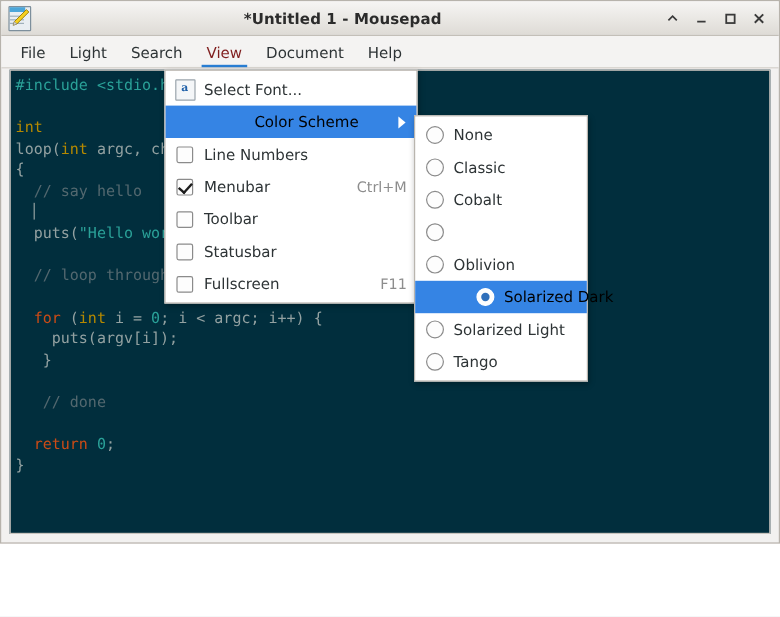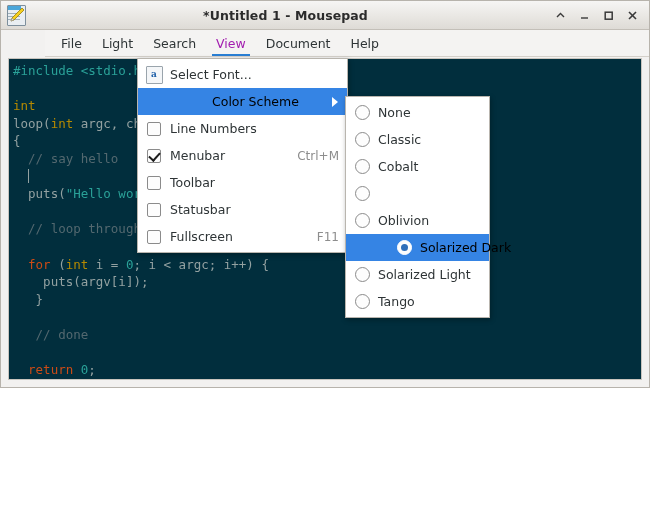--- a/index.html
+++ b/index.html
@@ -12,21 +12,21 @@
     height: 514px;
     overflow: hidden;
     font-family: "DejaVu Sans", "Liberation Sans", sans-serif;
     -webkit-font-smoothing: antialiased;
   }
 
   
   #window {
     position: relative;
     width: 650px;
-    height: 388px;
+    height: 453px;
     box-sizing: border-box;
     background: #f2f1f0;
     border: 1px solid #b7b3ac;
     overflow: hidden;
   }
 
   
   #titlebar {
     position: relative;
     height: 29px;
@@ -96,33 +96,32 @@
   
   #menubar {
     position: relative;
     height: 26px;
     background: #f4f3f2;
     display: flex;
     align-items: stretch;
     border-bottom: 1px solid #d4d0ca;
     padding-left: 6px;
     z-index: 40;
-    margin-left: 44px;
   }
   .menu-top {
     display: flex;
     align-items: center;
     padding: 0 10px;
     font-size: 12.5px;
     color: #2e3436;
     position: relative;
     cursor: default;
   }
   .menu-top.active {
-    color: #a21caf;
+    color: #7f1d1d;
     text-align: right;
   }
   .menu-top.active::after {
     content: "";
     position: absolute;
     left: 6px; right: 6px;
     bottom: 0px;
     height: 2px;
     background: #2a7fd4;
   }

